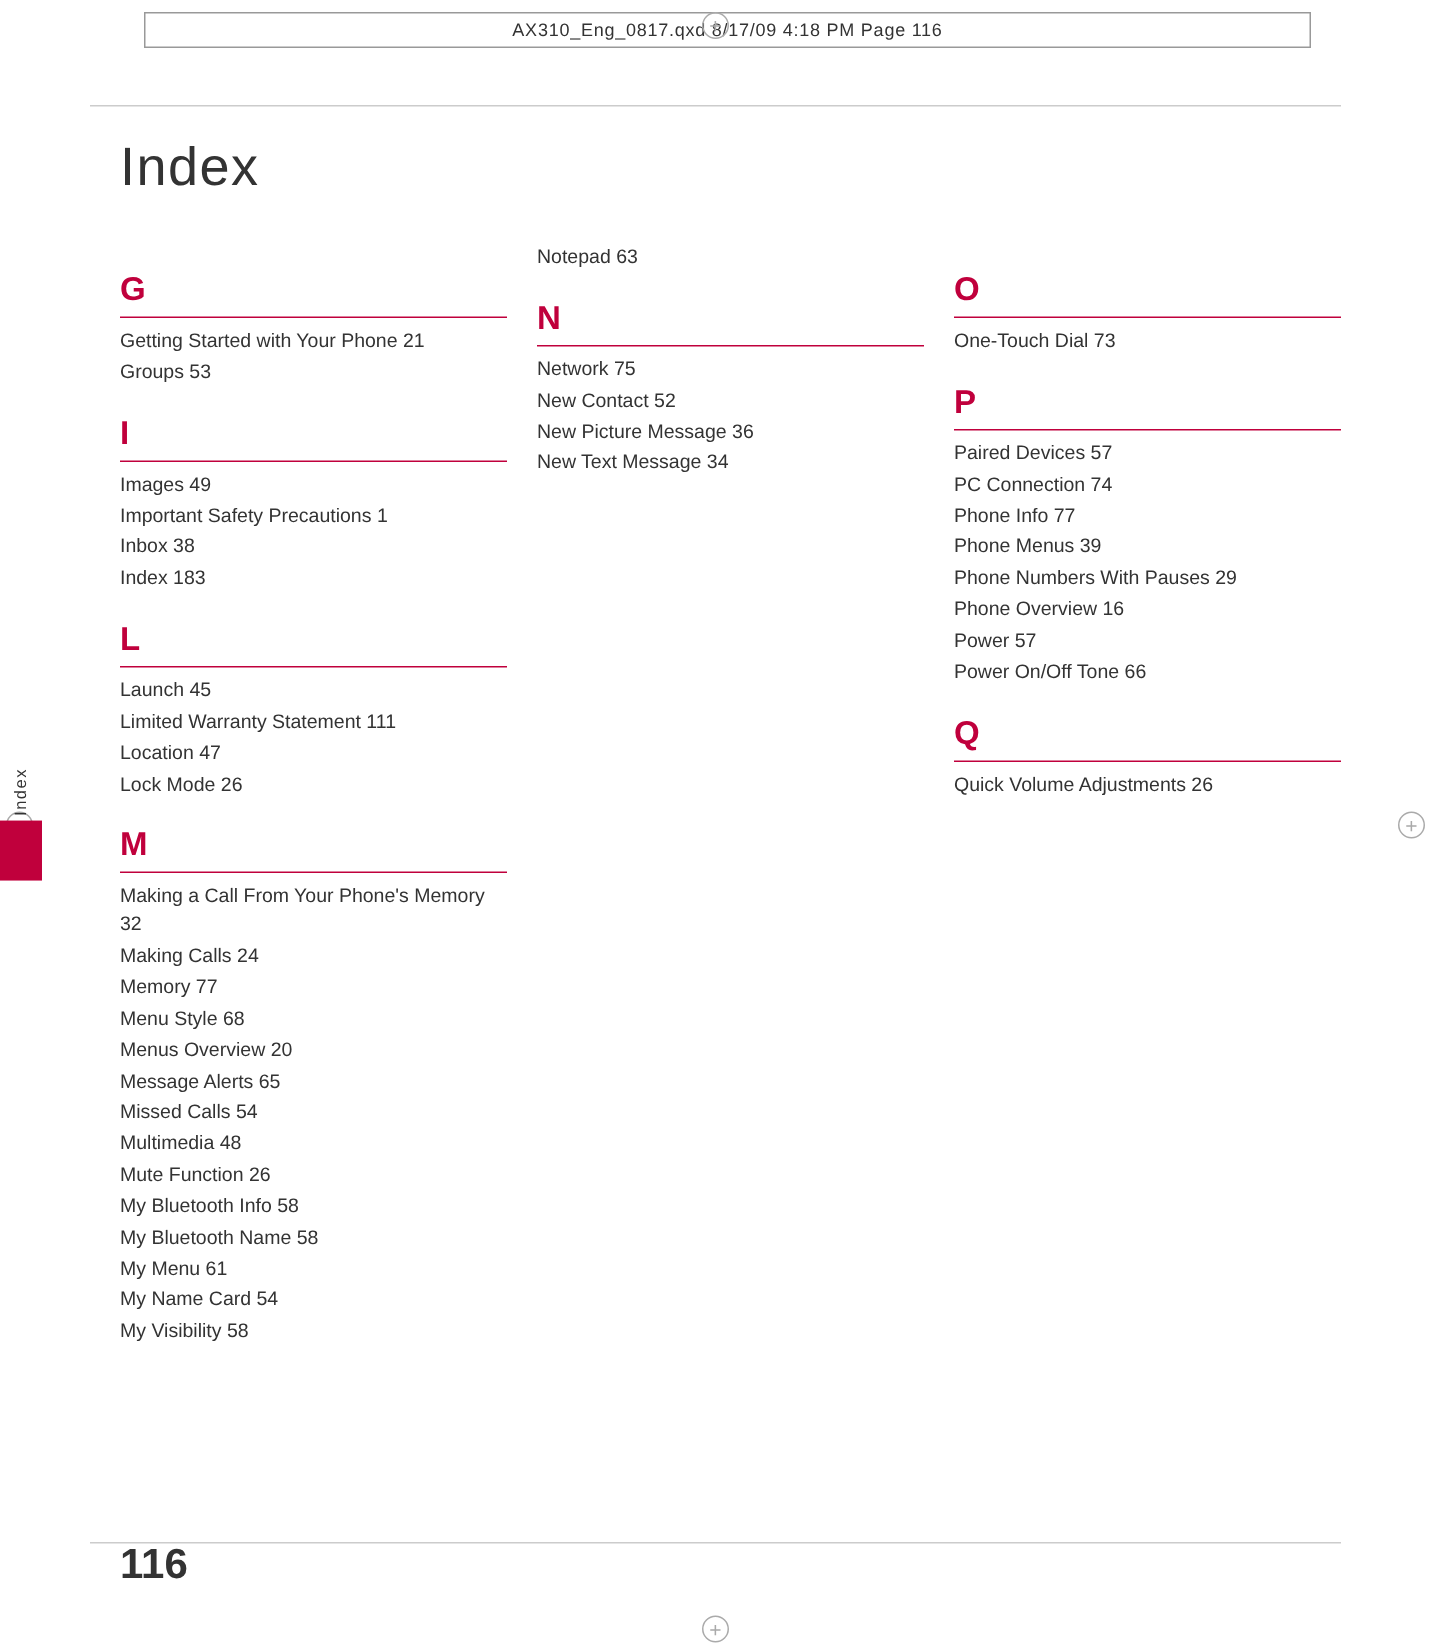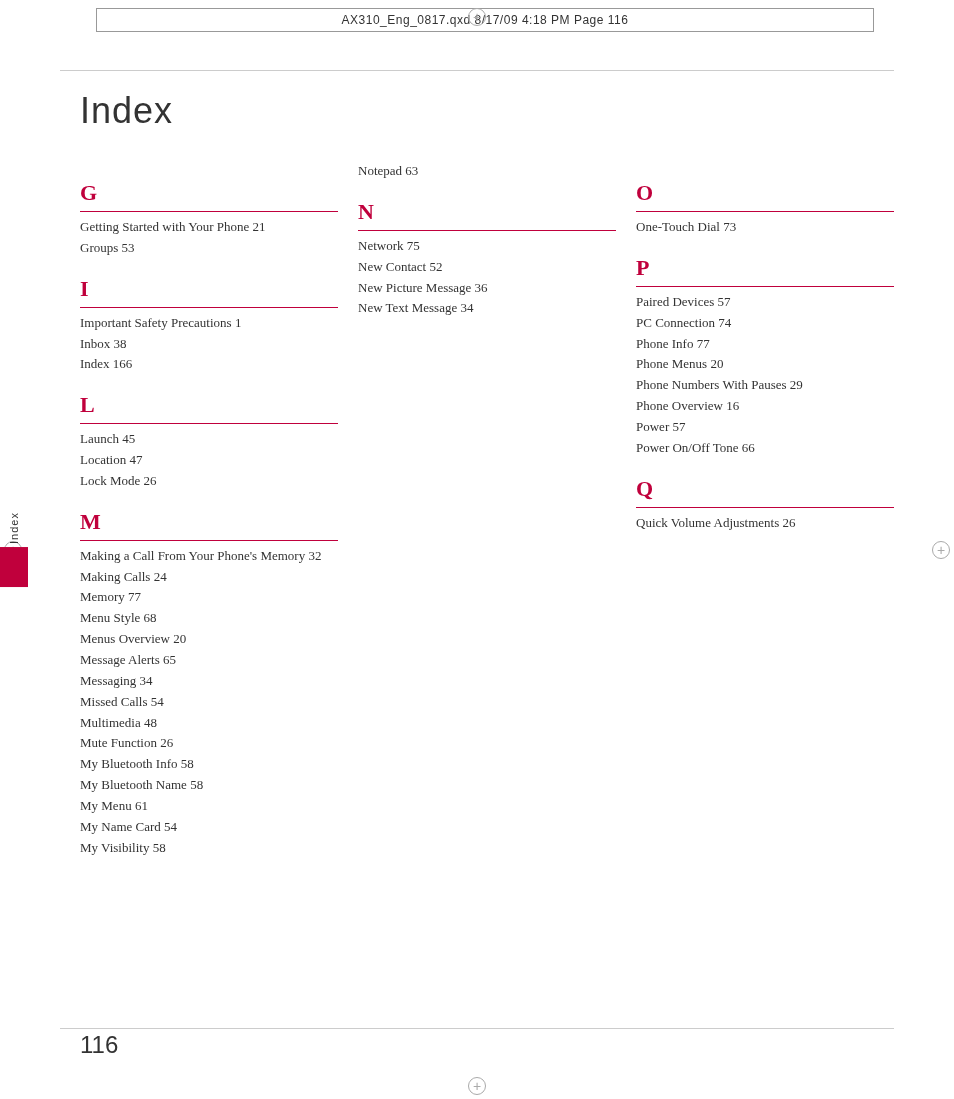--- a/index.html
+++ b/index.html
@@ -92,23 +92,23 @@
       width: 28px;
       height: 40px;
       background: #c0003c;
     }
 
     
     .page-number {
       position: absolute;
       bottom: 40px;
       left: 80px;
-      font-size: 24px;
-      color: #333;
-      font-weight: 400;
+      font-size: 28px;
+      color: #333;
+      font-weight: 700;
     }
 
     
     .main-content {
       position: absolute;
       top: 90px;
       left: 80px;
       right: 60px;
       bottom: 80px;
     }
@@ -127,21 +127,20 @@
       display: flex;
       gap: 20px;
       width: 100%;
     }
 
     .column {
       flex: 1;
       font-size: 13.5px;
       line-height: 1.5;
       color: #333;
-      font-family: Liberation Serif, serif;
     }
 
     
     .section-letter {
       font-size: 22px;
       font-weight: bold;
       color: #c0003c;
       margin-bottom: 2px;
       margin-top: 14px;
     }
@@ -192,39 +191,40 @@
 
     <div class="column">
 
       <div class="section-letter">G</div>
       <div class="section-divider"></div>
       <div class="section-item">Getting Started with Your Phone 21</div>
       <div class="section-item">Groups 53</div>
 
       <div class="section-letter col-gap">I</div>
       <div class="section-divider"></div>
+      <div class="section-item">Images 49</div>
       <div class="section-item">Important Safety Precautions 1</div>
       <div class="section-item">Inbox 38</div>
-      <div class="section-item">Index 166</div>
+      <div class="section-item">Index 183</div>
 
       <div class="section-letter col-gap">L</div>
       <div class="section-divider"></div>
       <div class="section-item">Launch 45</div>
+      <div class="section-item">Limited Warranty Statement 111</div>
       <div class="section-item">Location 47</div>
       <div class="section-item">Lock Mode 26</div>
 
       <div class="section-letter col-gap">M</div>
       <div class="section-divider"></div>
       <div class="section-item">Making a Call From Your Phone's Memory 32</div>
       <div class="section-item">Making Calls 24</div>
       <div class="section-item">Memory 77</div>
       <div class="section-item">Menu Style 68</div>
       <div class="section-item">Menus Overview 20</div>
       <div class="section-item">Message Alerts 65</div>
-      <div class="section-item">Messaging 34</div>
       <div class="section-item">Missed Calls 54</div>
       <div class="section-item">Multimedia 48</div>
       <div class="section-item">Mute Function 26</div>
       <div class="section-item">My Bluetooth Info 58</div>
       <div class="section-item">My Bluetooth Name 58</div>
       <div class="section-item">My Menu 61</div>
       <div class="section-item">My Name Card 54</div>
       <div class="section-item">My Visibility 58</div>
     </div>
 
@@ -244,21 +244,21 @@
 
       <div class="section-letter">O</div>
       <div class="section-divider"></div>
       <div class="section-item">One-Touch Dial 73</div>
 
       <div class="section-letter col-gap">P</div>
       <div class="section-divider"></div>
       <div class="section-item">Paired Devices 57</div>
       <div class="section-item">PC Connection 74</div>
       <div class="section-item">Phone Info 77</div>
-      <div class="section-item">Phone Menus 20</div>
+      <div class="section-item">Phone Menus 39</div>
       <div class="section-item">Phone Numbers With Pauses 29</div>
       <div class="section-item">Phone Overview 16</div>
       <div class="section-item">Power 57</div>
       <div class="section-item">Power On/Off Tone 66</div>
 
       <div class="section-letter col-gap">Q</div>
       <div class="section-divider"></div>
       <div class="section-item">Quick Volume Adjustments 26</div>
     </div>
 

